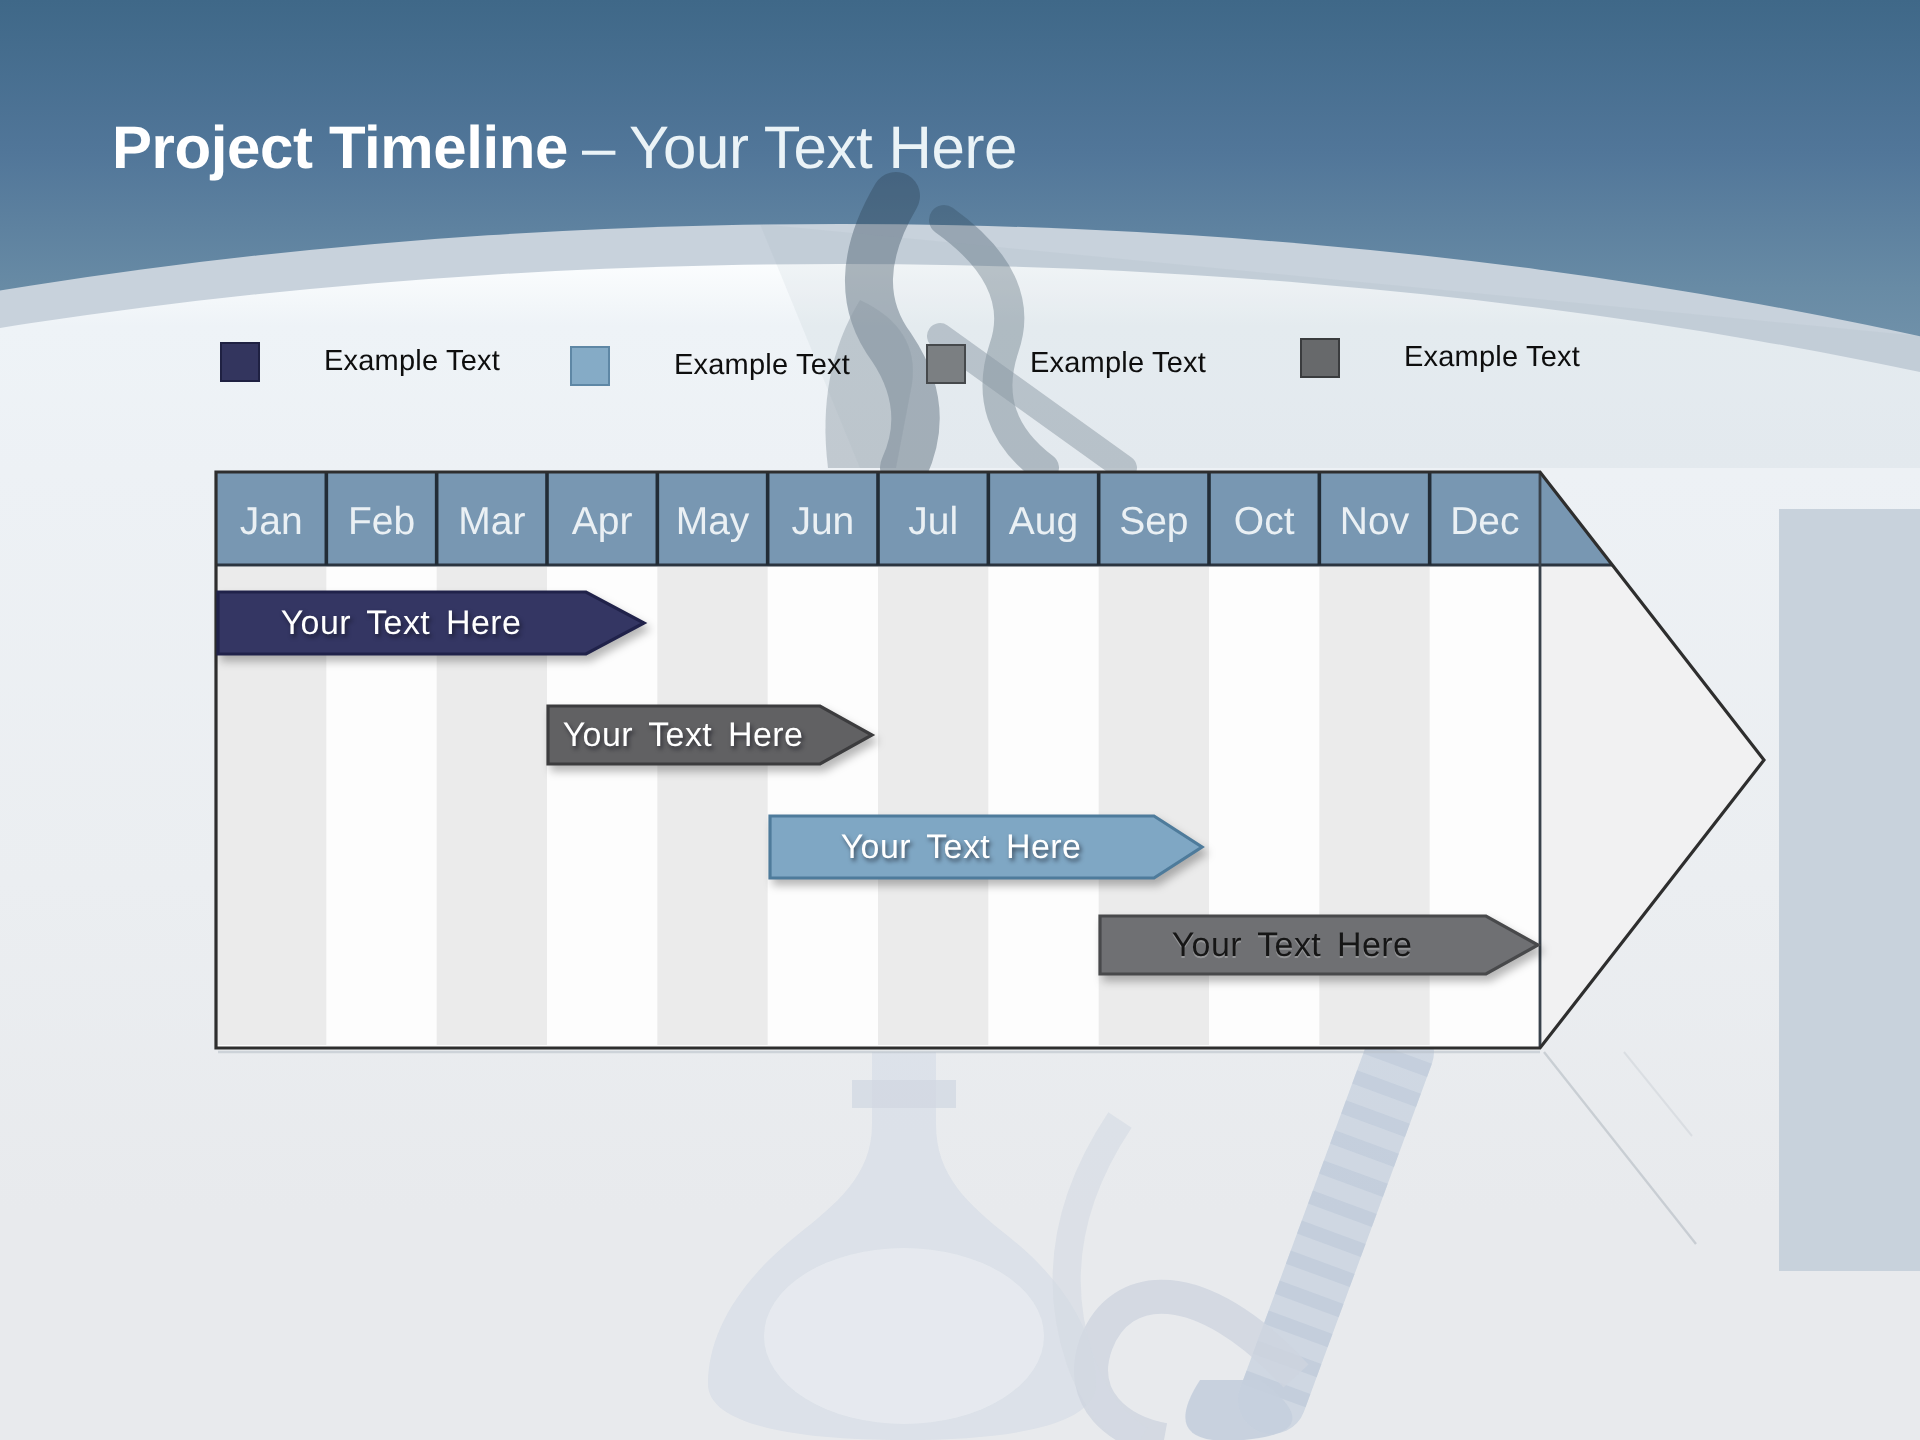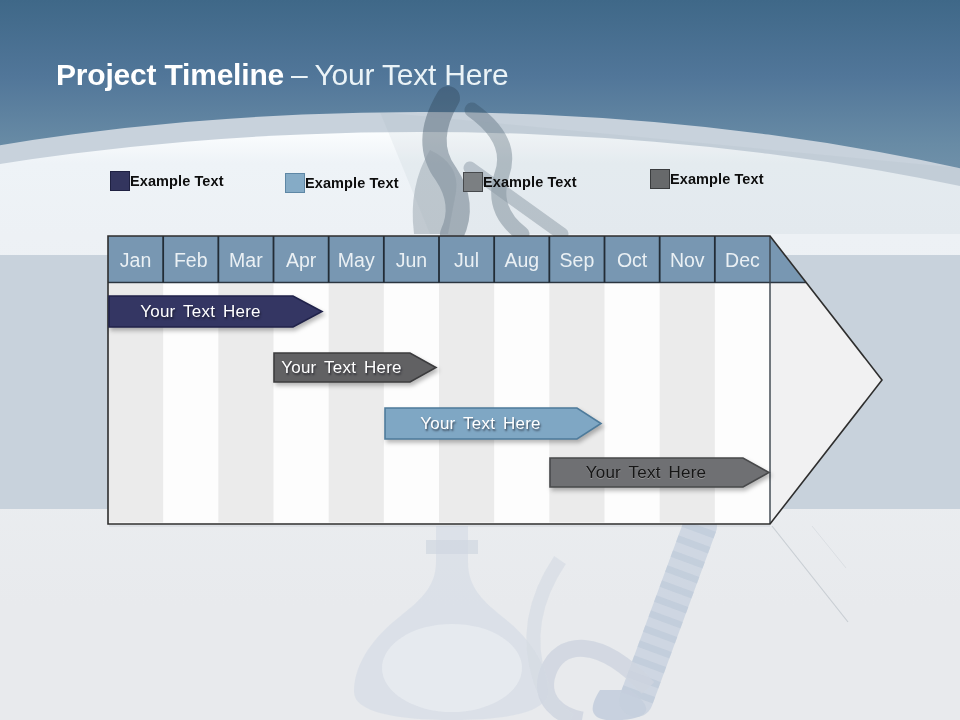--- a/index.html
+++ b/index.html
@@ -28,21 +28,21 @@
   }
   .title .t-bold { font-weight:700; }
   .title .t-sep  { font-weight:400; color:rgba(240,247,250,.97); margin:0 7px; }
   .title .t-rest { font-weight:400; color:rgba(240,247,250,.97); }
   
   .watermark { position:absolute; left:0; top:0; z-index:2; }
   
   .legend-item { position:absolute; z-index:5; display:flex; align-items:flex-start; }
   .legend-swatch { width:20px; height:20px; border:1.6px solid rgba(20,24,34,.65); box-sizing:border-box; }
   .legend-label {
-    margin-left:0; font-size:14.5px; font-weight:700; color:#0e0e0e;
+    margin-left:32px; font-size:14.5px; font-weight:400; color:#0e0e0e;
     line-height:21px; letter-spacing:.1px; white-space:nowrap;
   }
   
   .timeline { position:absolute; left:107px; top:235px; width:776px; height:248px; z-index:4; }
   .timeline svg { display:block; }
   .month-label {
     font-family:"Liberation Sans",sans-serif; font-size:19.5px; fill:#eaf0f4;
   }
   
   .bar { position:absolute; z-index:6; }

